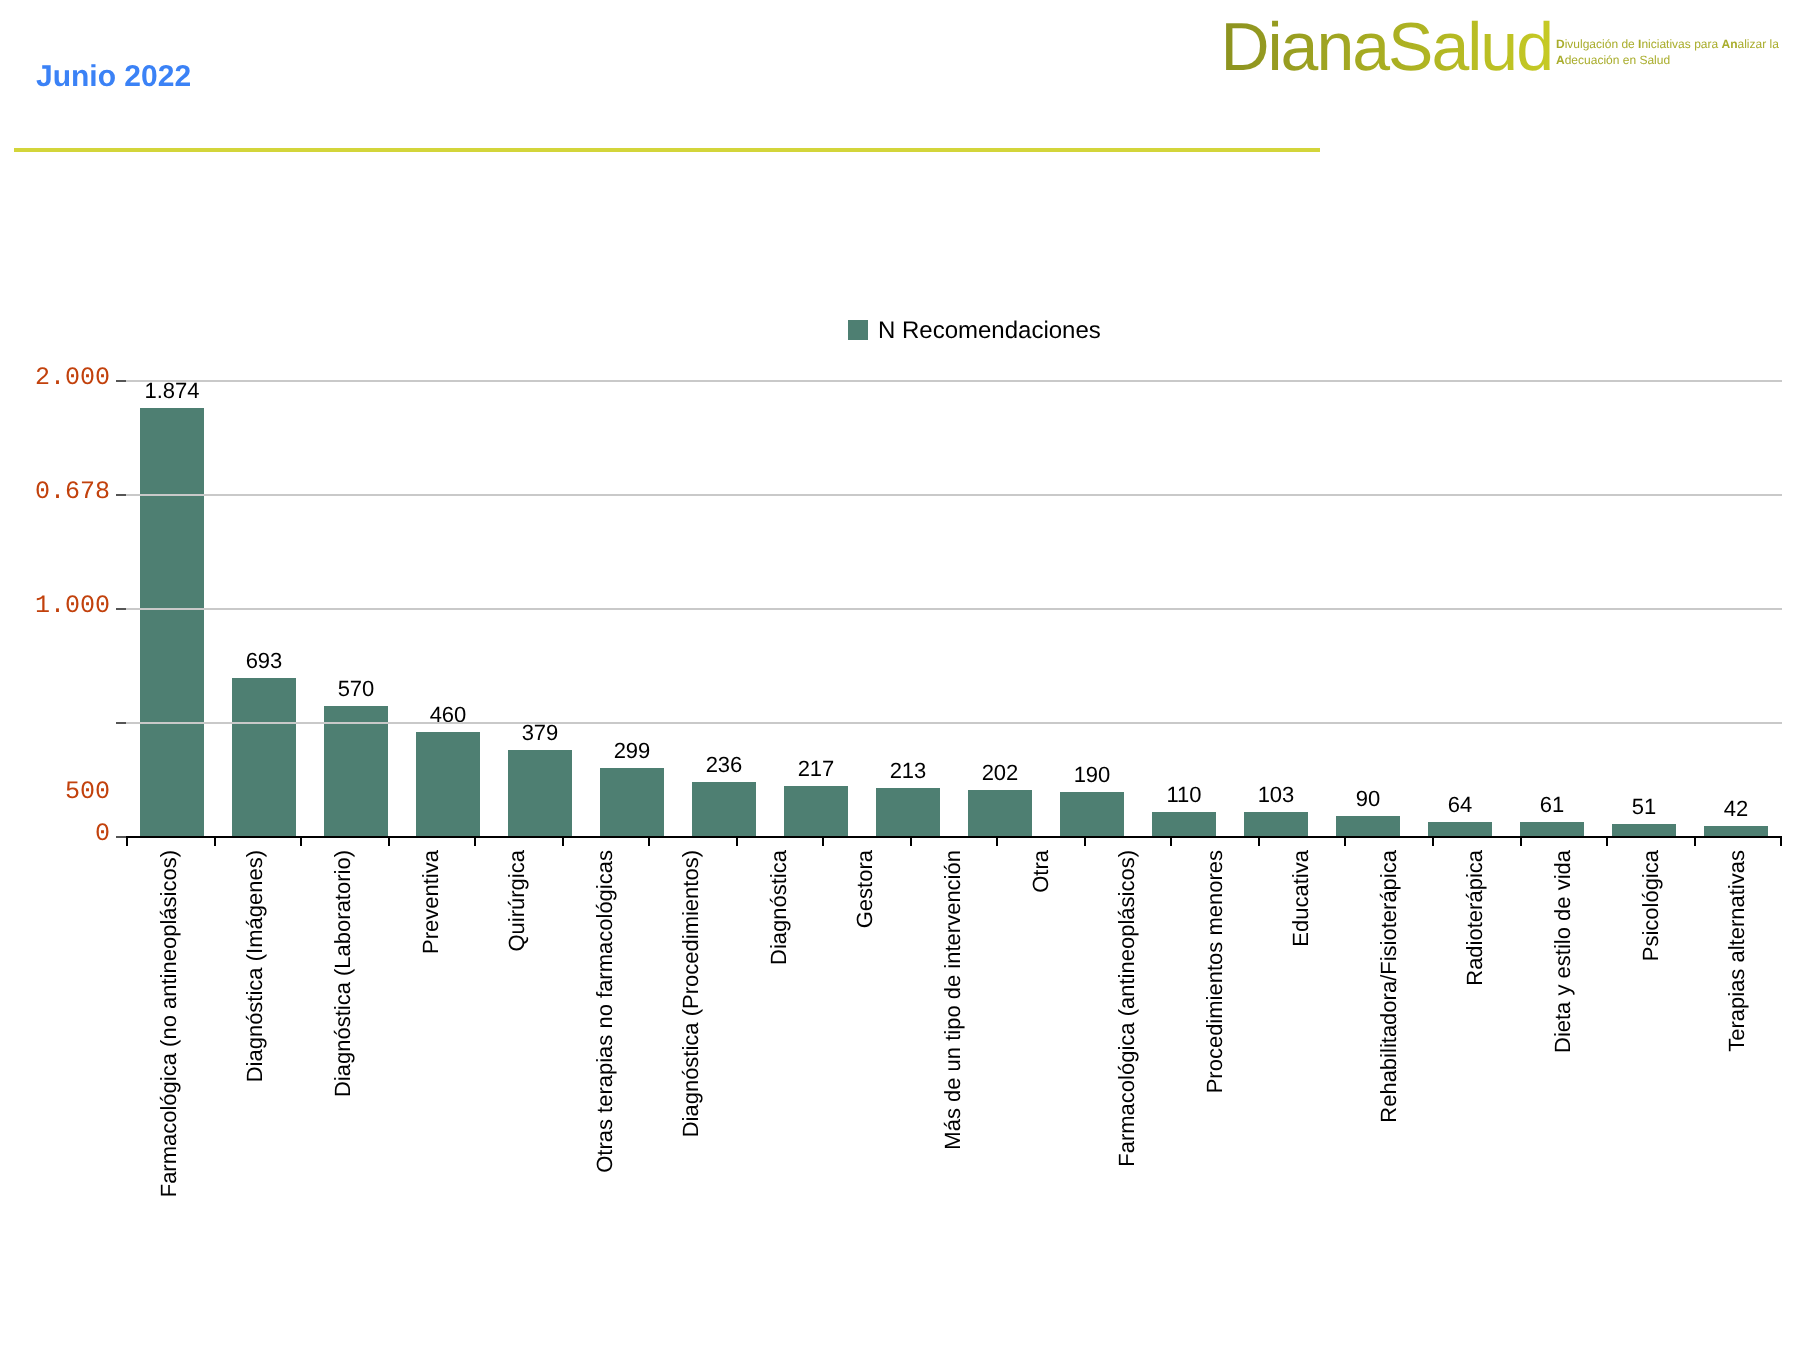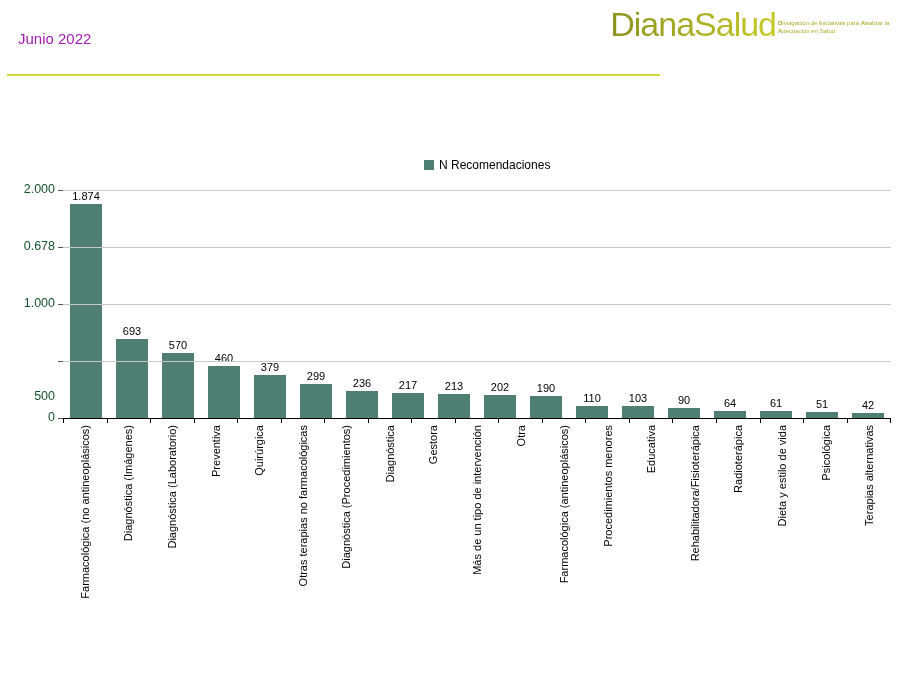--- a/index.html
+++ b/index.html
@@ -1,19 +1,19 @@
 <!DOCTYPE html>
 <html><head>
 <meta charset="utf-8">
 <style>
   html,body { margin:0; padding:0; background:#ffffff; font-family:"Liberation Sans", sans-serif; }
   .page { position:relative; width:900px; height:675px; background:#ffffff; overflow:hidden; }
 
   
-  .date { position:absolute; left:18px; top:30px; font-size:15px; font-weight:normal; color:#a21caf; }
+  .date { position:absolute; left:18px; top:30px; font-size:15px; font-weight:bold; color:#3b82f6; }
   .divider { position:absolute; left:7px; top:74px; width:653px; height:2px; }
   .report-title { position:absolute; left:18px; top:84px; font-size:18px; font-weight:bold; color:#595959; }
 
   
   .logo { position:absolute; right:6px; top:6px; display:flex; align-items:flex-start; }
   .logo-name {
     font-size:34px; line-height:1.1; font-weight:400; letter-spacing:-1px;
     background:linear-gradient(90deg,#8c9220 0%,#c6ca25 100%);
     -webkit-background-clip:text; background-clip:text; color:transparent;
   }
@@ -22,21 +22,21 @@
 
   
   .legend { position:absolute; left:424px; top:158px; display:flex; align-items:center; gap:5px; }
   .legend-swatch { width:10px; height:10px; }
   .legend-label { font-size:12px; color:#000000; }
 
   
   .plot { position:absolute; left:63px; top:190px; width:828px; height:228px; }
   .gridline { position:absolute; left:0; width:100%; height:1px; background:#c9c9c9; }
   .axis-x { position:absolute; left:63px; top:418px; width:828px; height:1px; background:#000000; }
-  .ylabel { position:absolute; left:0; width:55px; text-align:right; font-size:12.5px; color:#14532d; }
+  .ylabel { position:absolute; left:0; width:55px; text-align:right; font-size:12.5px; color:#c2410c;font-family:Liberation Mono, monospace; }
   .ytick { position:absolute; left:58px; width:5px; height:1px; background:#555555; }
 
   .bars { position:absolute; left:0; bottom:0; width:100%; height:228px; display:flex; align-items:flex-end;text-align:right; }
   .col { flex:1; display:flex; flex-direction:column; align-items:center; justify-content:flex-end; }
   .bar-value { font-size:11px; color:#000000; margin-bottom:2px; white-space:nowrap; }
   .bar { width:32px; }
 
   .ticks { position:absolute; left:63px; top:418px; width:828px; height:5px; display:flex; }
   .tick-cell { flex:1; border-right:1px solid #000000; }
   .tick-cell:first-child { border-left:1px solid #000000; }

